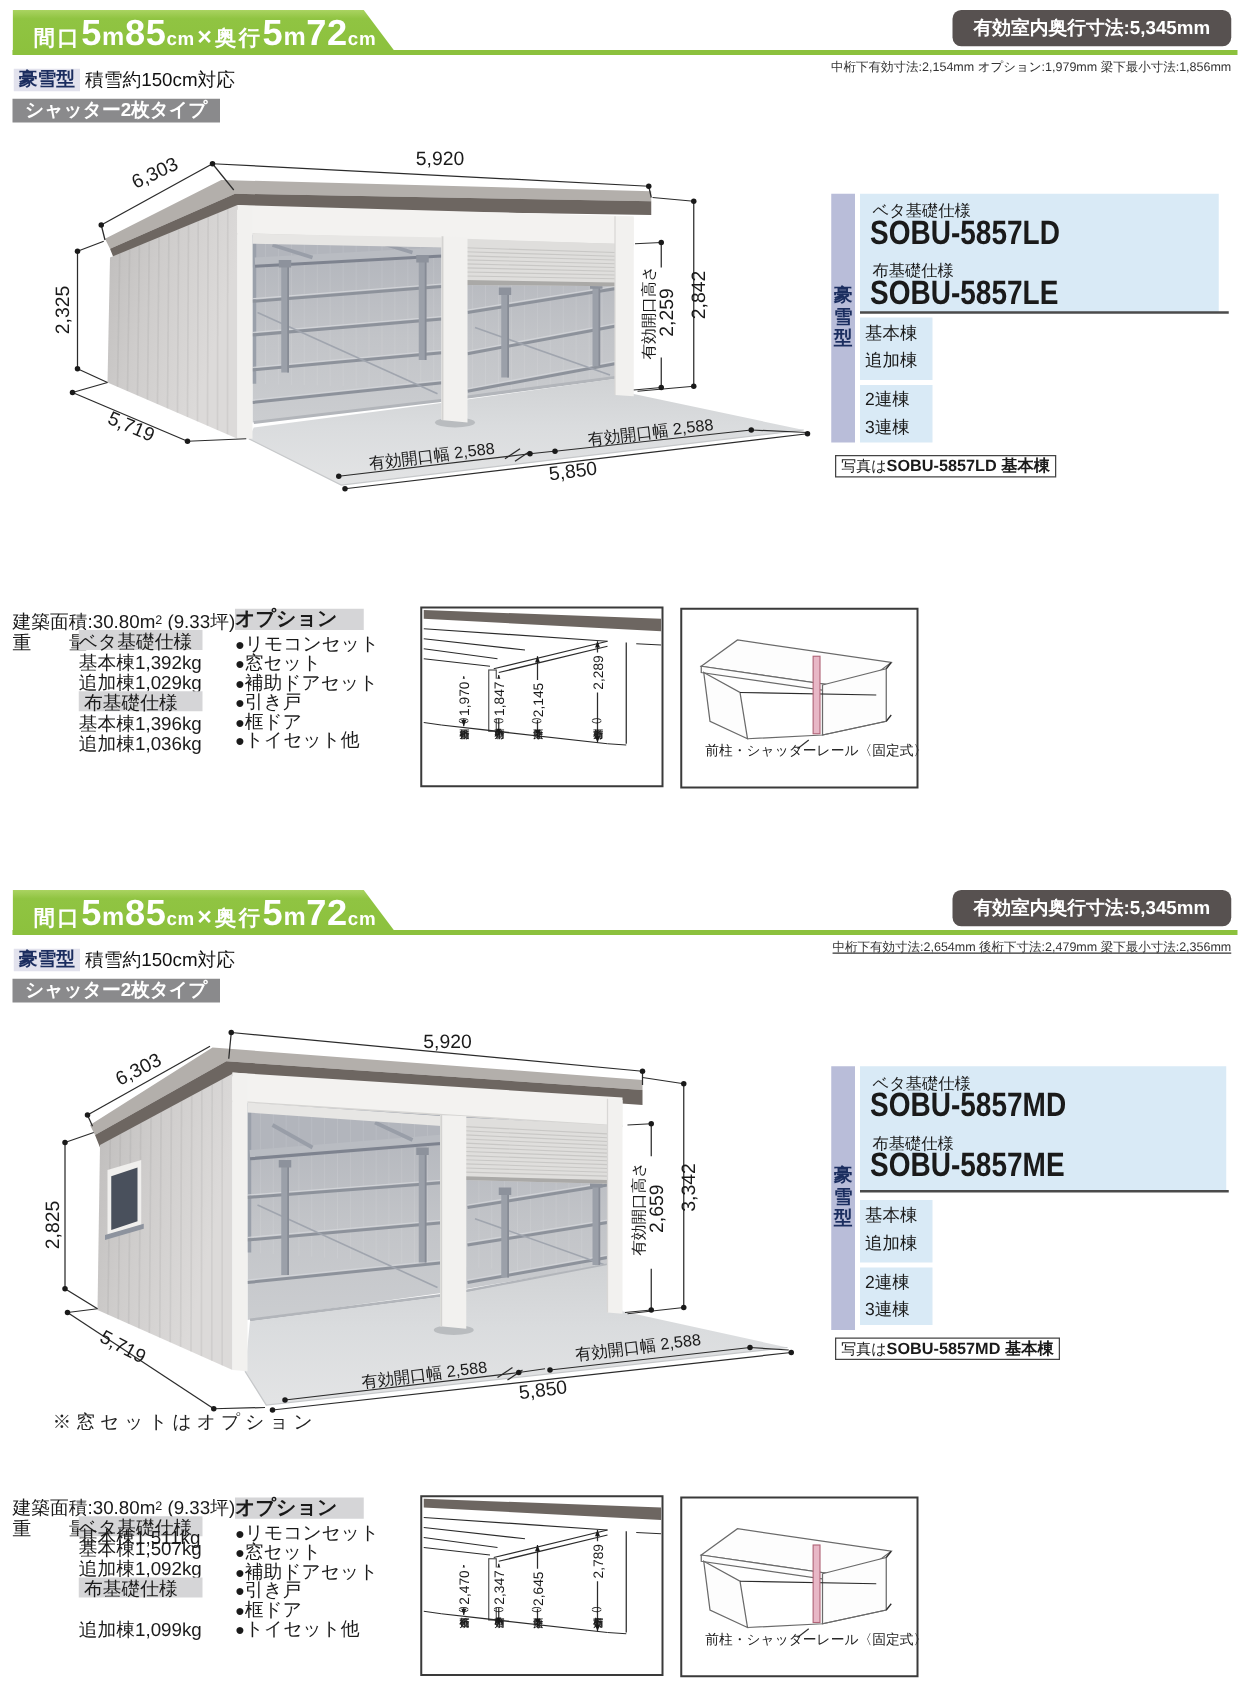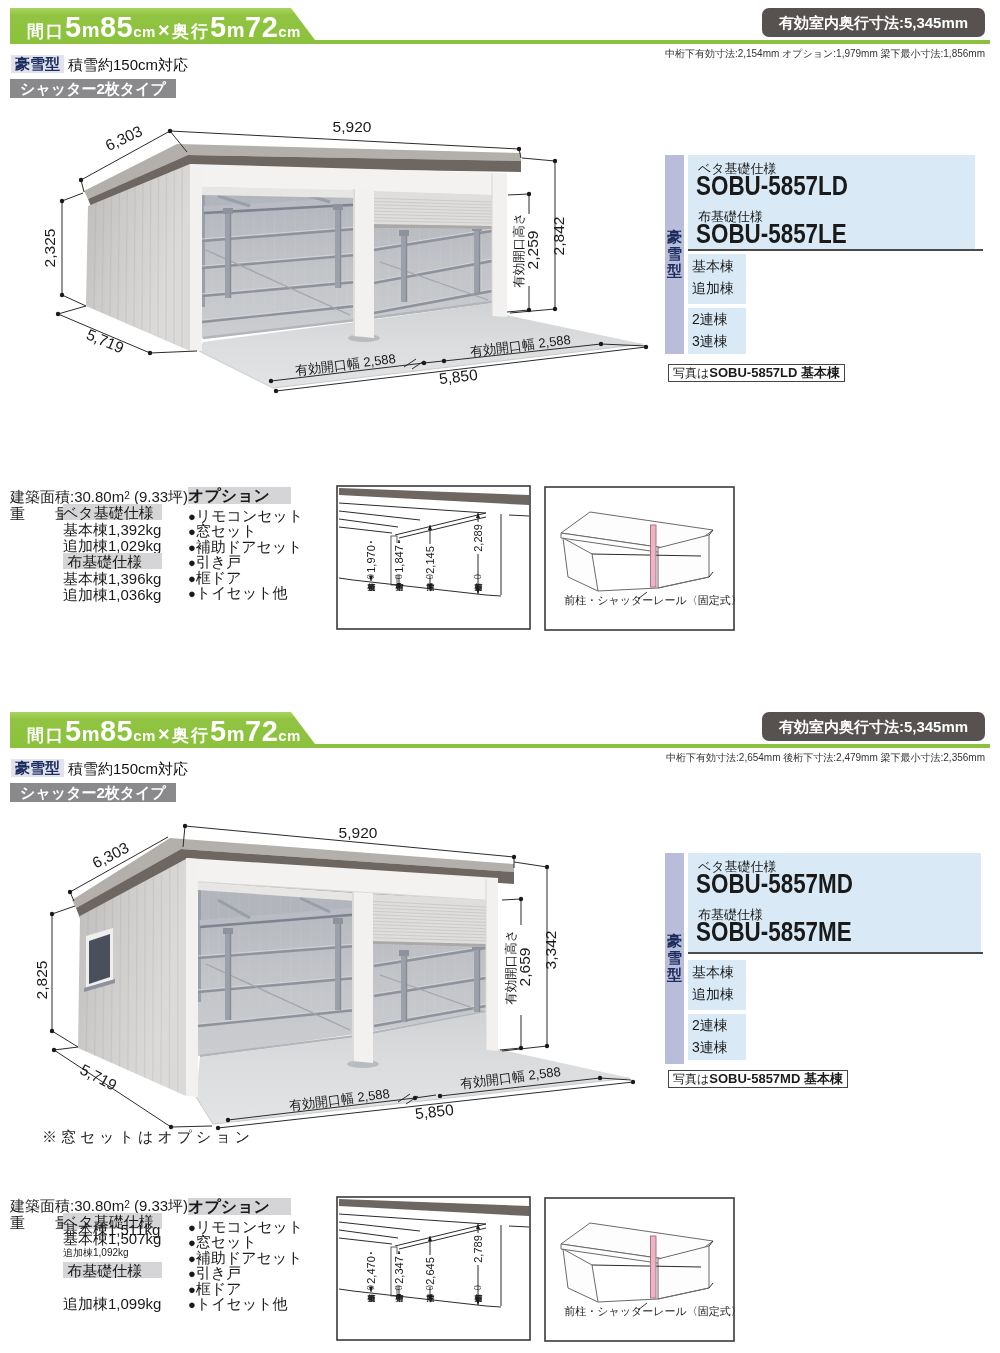--- a/index.html
+++ b/index.html
@@ -359,21 +359,21 @@
 </svg>
 
 <div class="abs nw" style="left:10px;top:712px;width:310px;height:36px;background:linear-gradient(180deg,#aad361 0,#90c442 7px,#8cc13d 100%);clip-path:polygon(0 0,281px 0,308px 36px,0 36px);"></div>
 
 <div class="abs nw" style="left:27px;top:714px;width:290px;height:34px;line-height:34px;color:#fff;font-weight:bold;letter-spacing:0.5px;"><span style="font-size:17px;letter-spacing:2px;">間口</span><span style="font-size:29px;">5</span><span style="font-size:20px;">m</span><span style="font-size:29px;">85</span><span style="font-size:15px;">cm</span><span style="font-size:20px;padding:0 2px;">×</span><span style="font-size:17px;letter-spacing:2px;">奥行</span><span style="font-size:29px;">5</span><span style="font-size:20px;">m</span><span style="font-size:29px;">72</span><span style="font-size:15px;">cm</span></div>
 
 <div class="abs nw" style="left:10px;top:744px;width:980px;height:4px;background:#8cc13d;"></div>
 
 <div class="abs nw" style="left:762px;top:712px;width:223px;height:29px;background:#575150;border-radius:7px;color:#fff;font-weight:bold;font-size:15px;text-align:center;line-height:29px;">有効室内奥行寸法:5,345mm</div>
 
-<div class="abs nw" style="left:385px;top:751px;width:600px;text-align:right;font-size:10px;color:#333;">中桁下有効寸法:2,654mm 後桁下寸法:2,479mm 梁下最小寸法:2,356mm</div>
+<div class="abs nw" style="left:385px;top:751px;width:600px;text-align:right;font-size:10px;color:#333;text-decoration:underline;">中桁下有効寸法:2,654mm 後桁下寸法:2,479mm 梁下最小寸法:2,356mm</div>
 
 <div class="abs nw" style="left:11px;top:759px;width:53px;height:18px;background:#e2e2ed;color:#1b2d5f;font-weight:bold;font-size:15px;text-align:center;line-height:18px;">豪雪型</div>
 
 <div class="abs nw" style="left:68px;top:759px;height:18px;font-size:15px;line-height:19px;color:#111;">積雪約150cm対応</div>
 
 <div class="abs nw" style="left:10px;top:783px;width:166px;height:19px;background:#8a8a8c;color:#fff;font-weight:bold;font-size:15px;text-align:center;line-height:19px;">シャッター2枚タイプ</div>
 
 <svg class="abs" style="left:0;top:0;" width="1000" height="1353" viewBox="0 0 1000 1353">
 <defs>
       <linearGradient id="bws2" x1="0" y1="0" x2="0" y2="1">
@@ -616,21 +616,21 @@
 <div class="abs nw" style="left:668px;top:1070px;height:16px;border:1px solid #444;background:#fff;font-size:12px;line-height:16px;padding:0 4px;">写真は<b style="font-size:13px;">SOBU-5857MD 基本棟</b></div>
 
 <div class="abs nw" style="left:10px;top:1197px;font-size:15px;">建築面積:30.80m<span style="font-size:10px;vertical-align:3px;">2</span> (9.33坪)</div>
 
 <div class="abs nw" style="left:10px;top:1214px;font-size:15px;">重<span style="display:inline-block;width:30px;"></span>量:</div>
 
 <div class="abs nw" style="left:63px;top:1213px;width:99px;height:16px;background:#d5d5d7;font-size:15px;">ベタ基礎仕様</div>
 
 <div class="abs nw" style="left:63px;top:1230px;font-size:15px;">基本棟1,507kg</div>
 
-<div class="abs nw" style="left:63px;top:1246px;font-size:10px;">追加棟1,092kg</div>
+<div class="abs nw" style="left:63px;top:1246px;font-size:15px;">追加棟1,092kg</div>
 
 <div class="abs nw" style="left:63px;top:1262px;width:99px;height:16px;background:#d5d5d7;font-size:15px;">&nbsp;布基礎仕様</div>
 
 <div class="abs nw" style="left:63px;top:1221px;font-size:15px;">基本棟1,511kg</div>
 
 <div class="abs nw" style="left:63px;top:1295px;font-size:15px;">追加棟1,099kg</div>
 
 <div class="abs nw" style="left:188px;top:1198px;width:103px;height:17px;background:#d5d5d7;font-size:16px;font-weight:bold;line-height:17px;">オプション</div>
 
 <div class="abs nw" style="left:188px;top:1219px;font-size:15px;line-height:15px;"><span style="font-size:13px;">●</span>リモコンセット</div>

